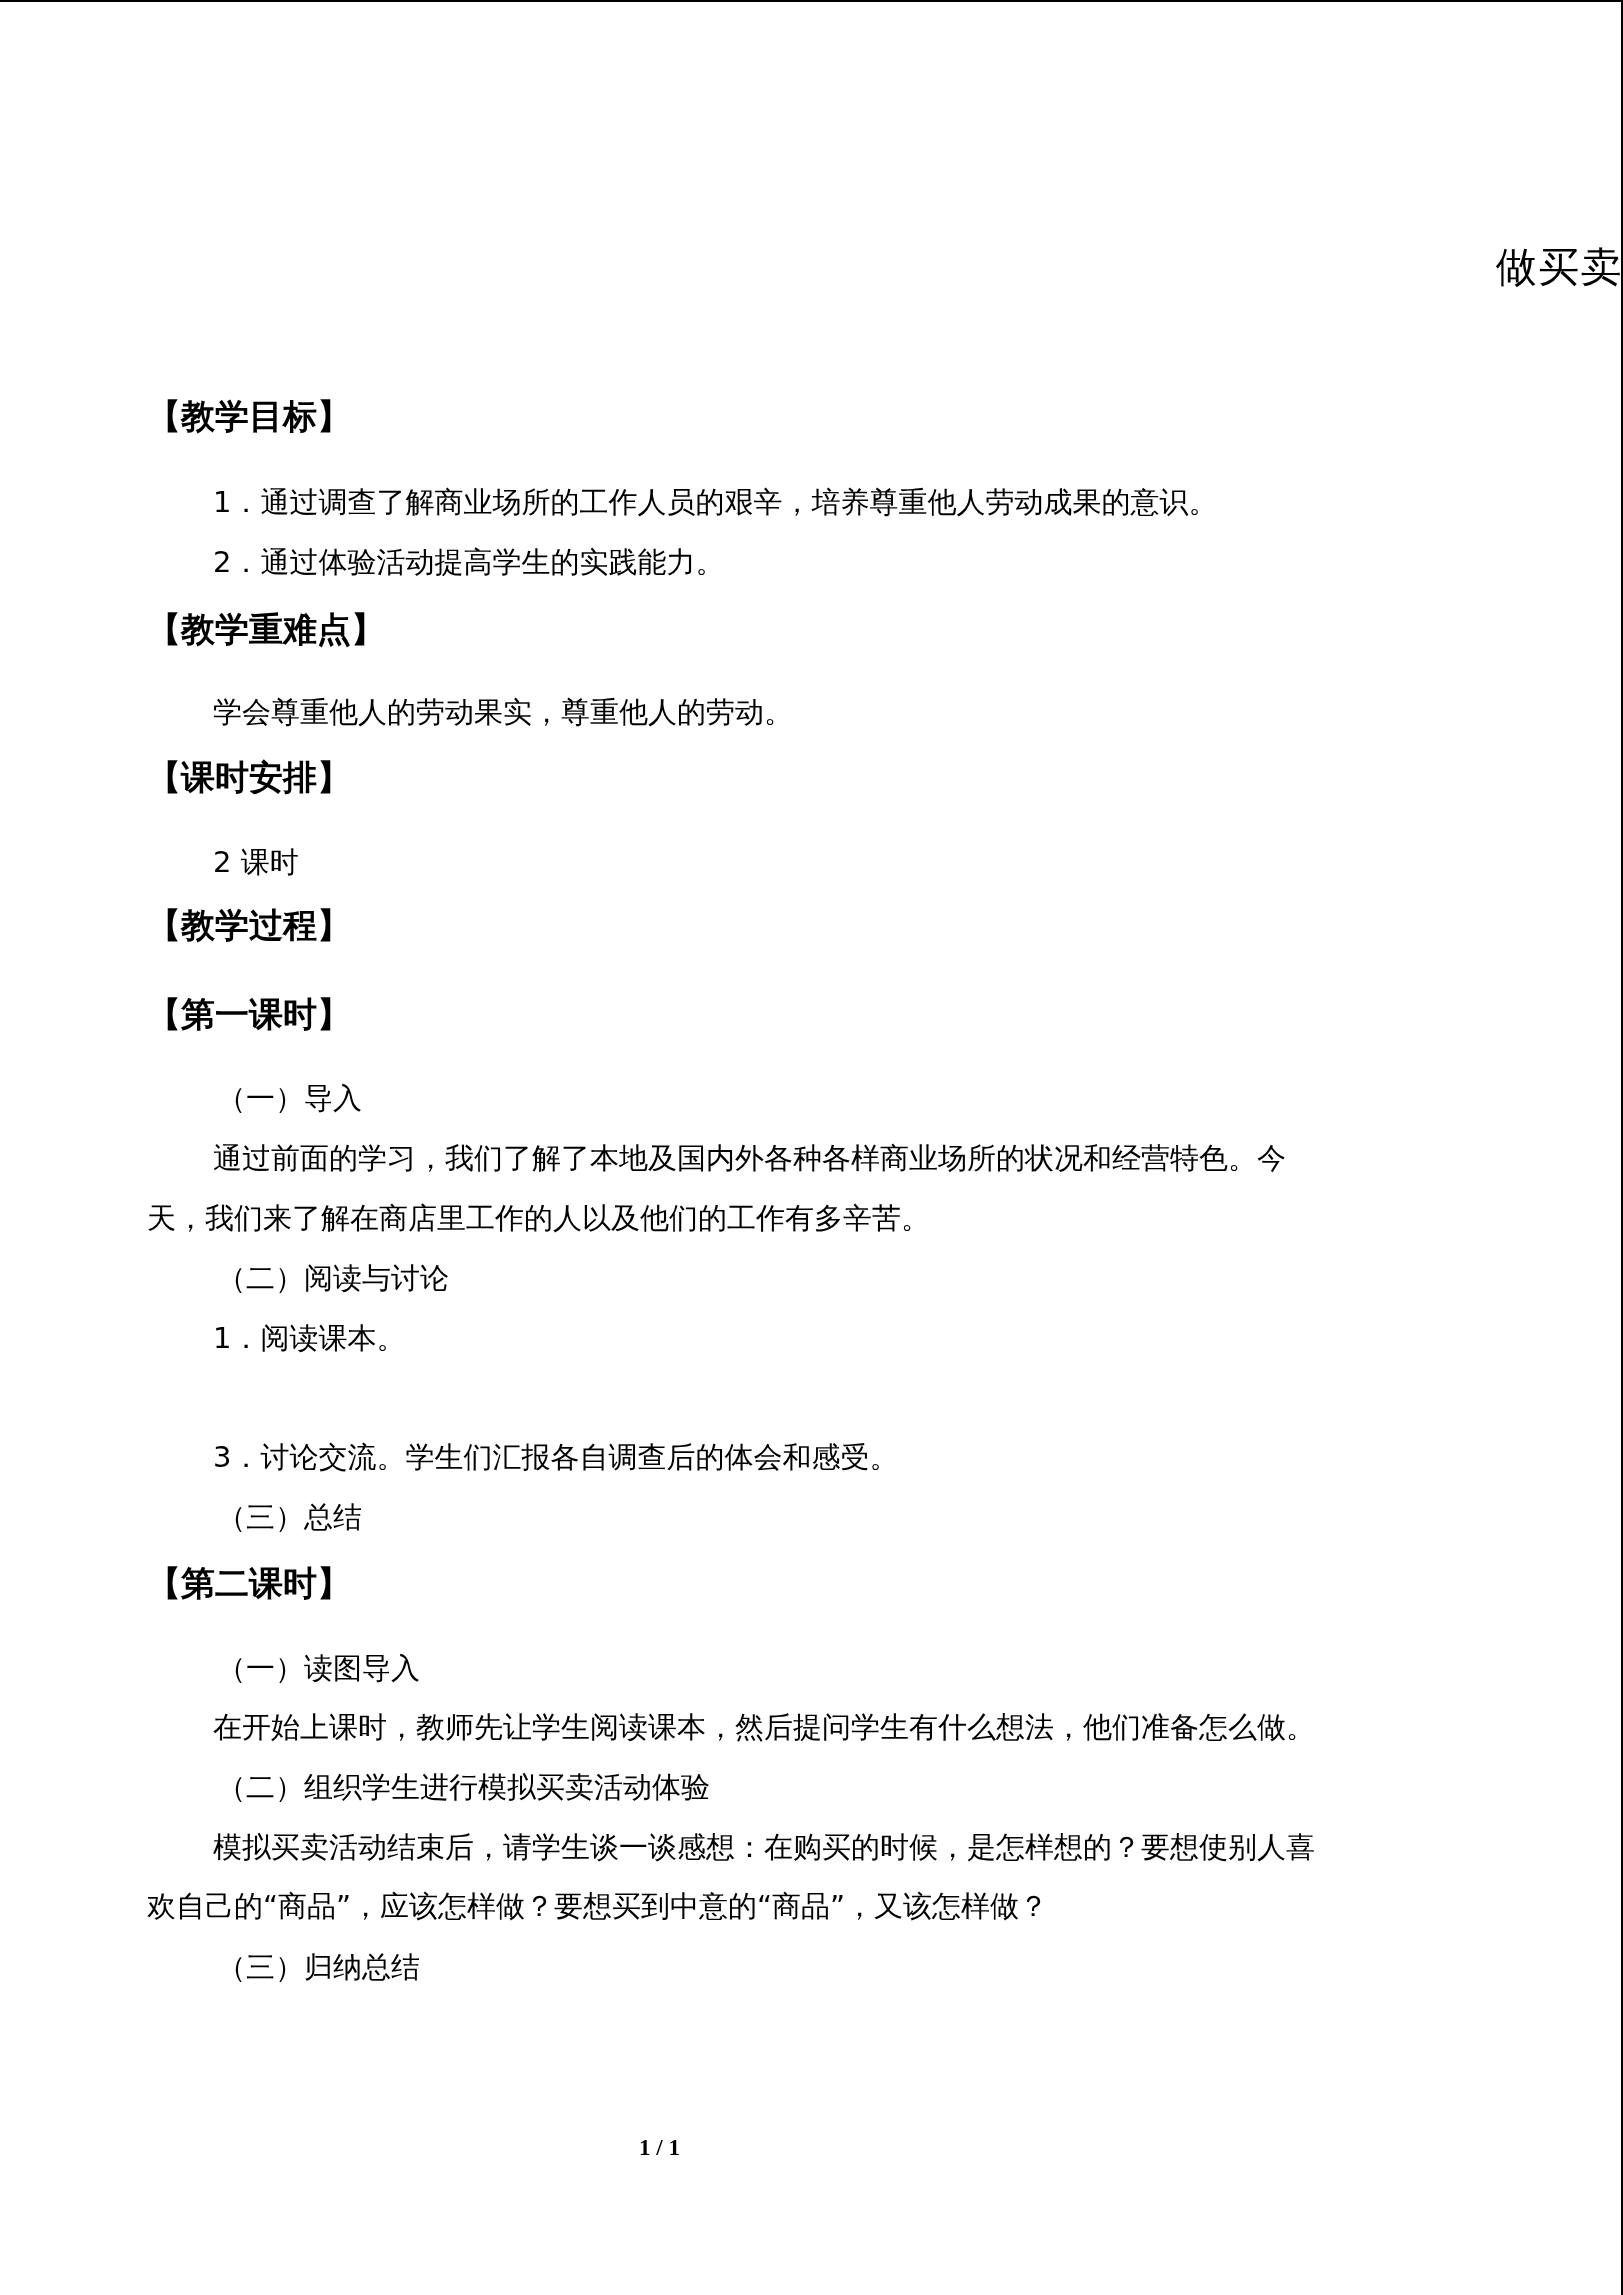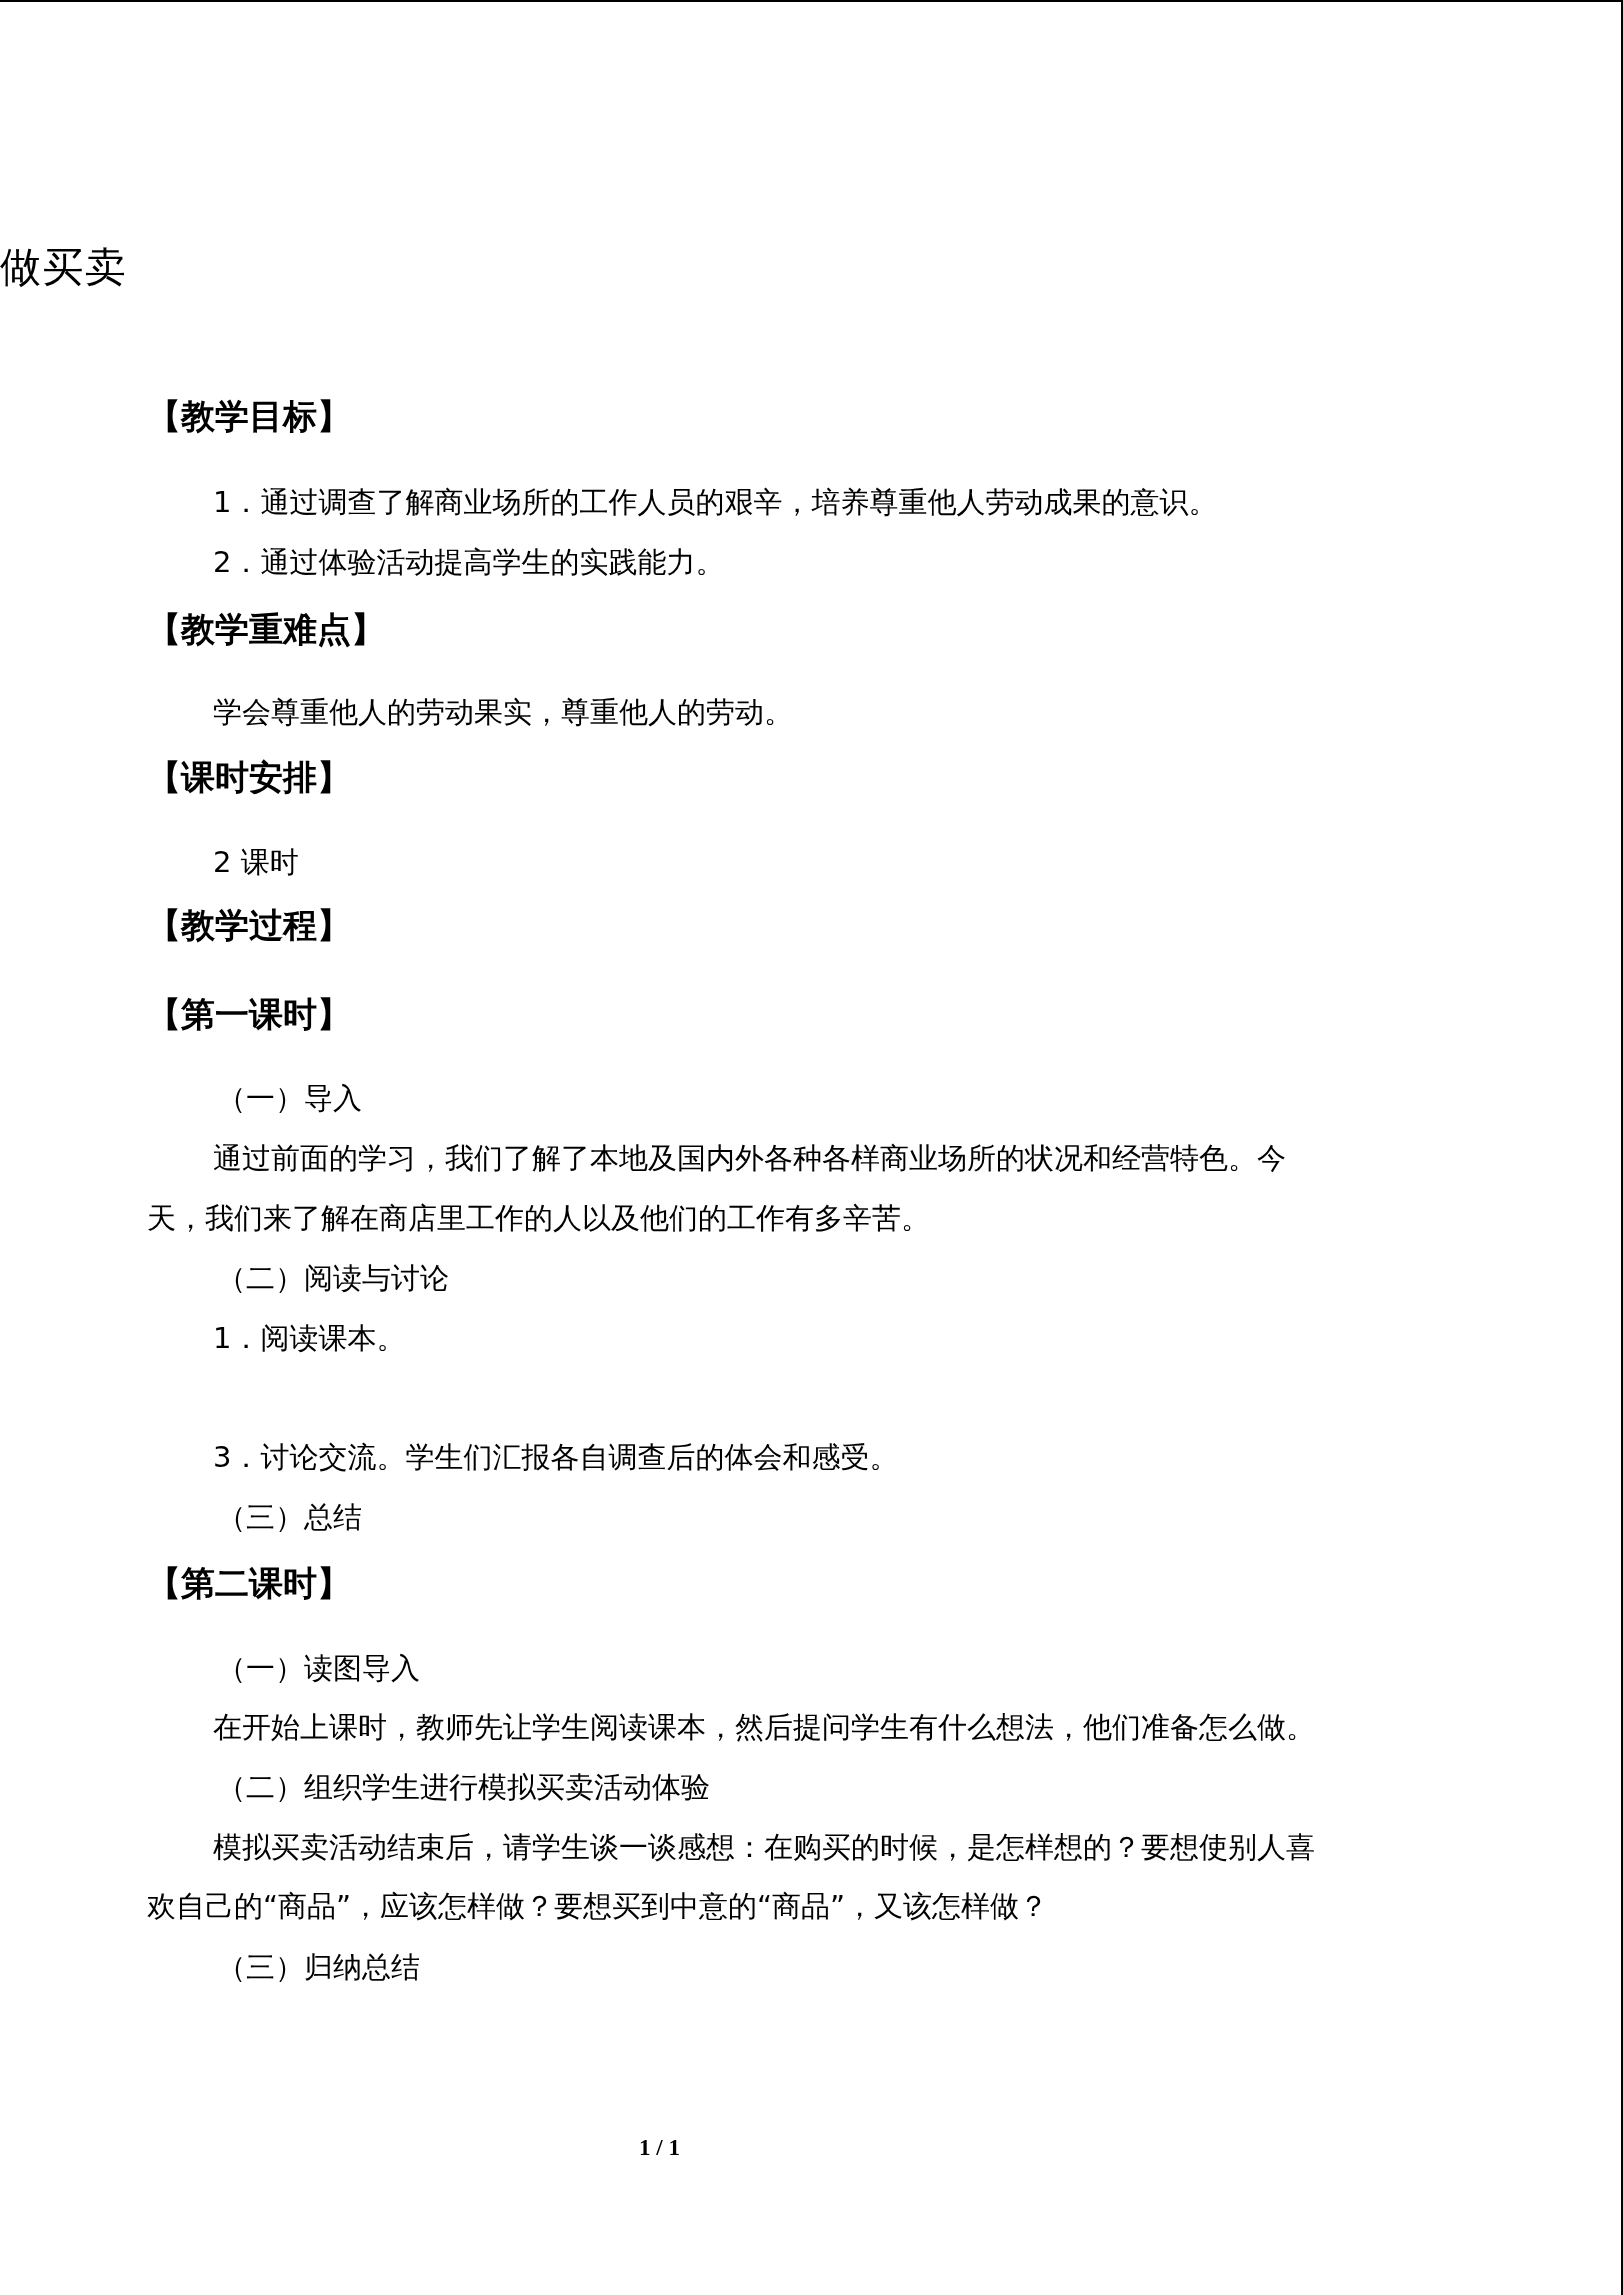--- a/index.html
+++ b/index.html
@@ -23,21 +23,21 @@
     }
     .page {
       position: absolute;
       left: 0; top: 0;
       width: 1623px; height: 2295px;
     }
     .title {
       position: absolute;
       left: 0; width: 1623px;
       top: 213px;
-      text-align: left;
+      text-align: right;
       font-family: "DejaVu Sans", "Liberation Sans", sans-serif;
       font-size: 41px;
       line-height: 55px;
       font-weight: normal;
       letter-spacing: 1.4px;
     }
     .block {
       position: absolute;
       left: 0;
       white-space: nowrap;

